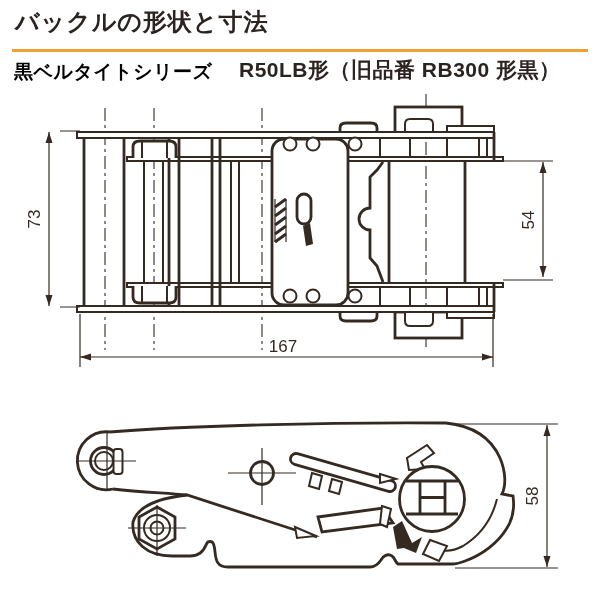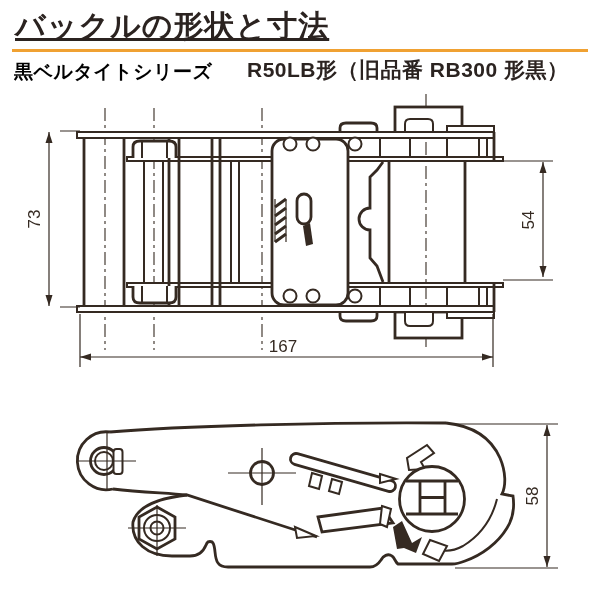--- a/index.html
+++ b/index.html
@@ -3,32 +3,32 @@
 <meta charset="utf-8">
 <style>
   html,body{margin:0;padding:0;}
   body{
     width:600px;height:600px;position:relative;background:#ffffff;
     font-family:"Liberation Sans","DejaVu Sans",sans-serif;
     color:#2e2520;overflow:hidden;
   }
   .abs{position:absolute;}
   .page-title{
-    left:15px;top:6px;font-size:30px;font-weight:bold;
-    letter-spacing:1px;color:#2b2320;white-space:nowrap;text-decoration:underline;
+    left:15px;top:6px;font-size:24px;font-weight:bold;
+    letter-spacing:1px;color:#2b2320;white-space:nowrap;
   }
   .accent-rule{
     left:12px;top:49px;width:576px;height:3px;background:#F0A132;
   }
   .series-label{
     left:14px;top:59px;font-size:19px;font-weight:bold;
     letter-spacing:0.5px;color:#000000;white-space:nowrap;
   }
   .model-label{
-    left:247px;top:56px;font-size:21px;font-weight:bold;
+    left:239px;top:56px;font-size:21px;font-weight:bold;
     letter-spacing:0.5px;color:#2b2320;white-space:nowrap;
   }
   svg{position:absolute;left:0;}
   svg .ink{stroke:#352a22;fill:none;}
   svg .w3{stroke-width:2.8;}
   svg .w2{stroke-width:2;}
   svg .w1{stroke-width:1.2;}
   svg .wf{fill:#ffffff;}
   svg .solid{fill:#352a22;stroke:none;}
   svg .cl{stroke:#352a22;stroke-width:1.1;fill:none;stroke-dasharray:13 4 3 4;}

